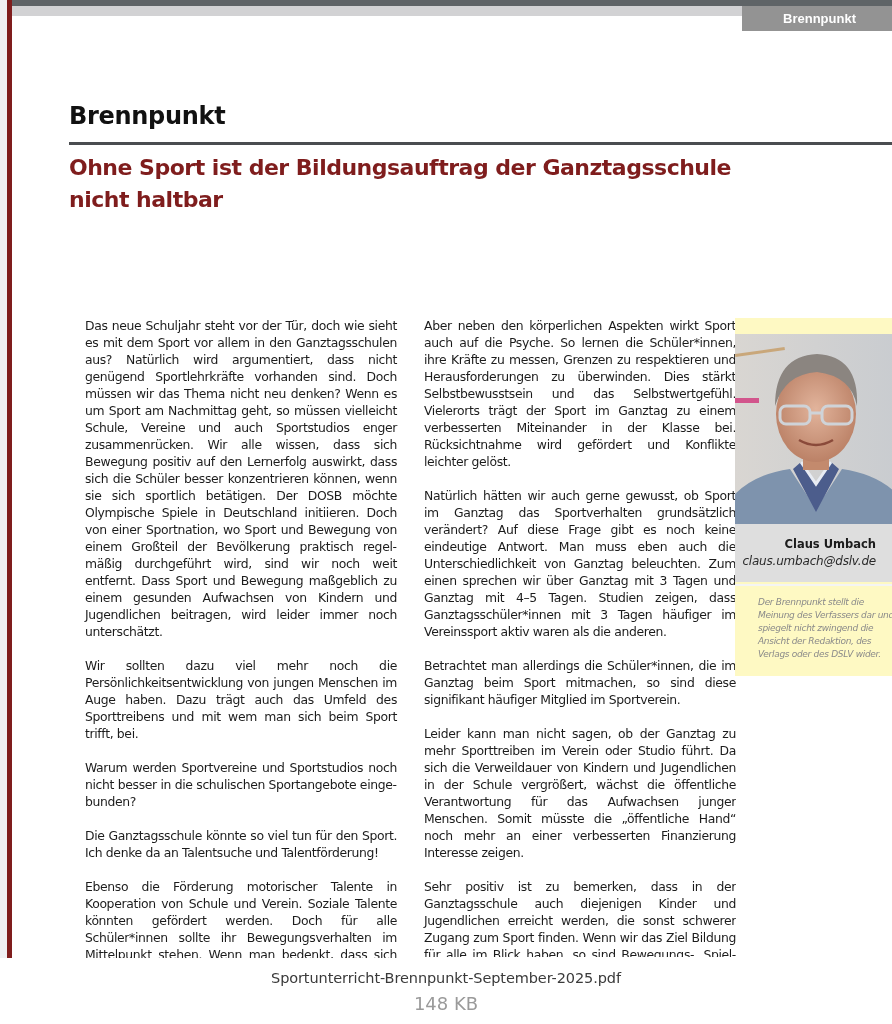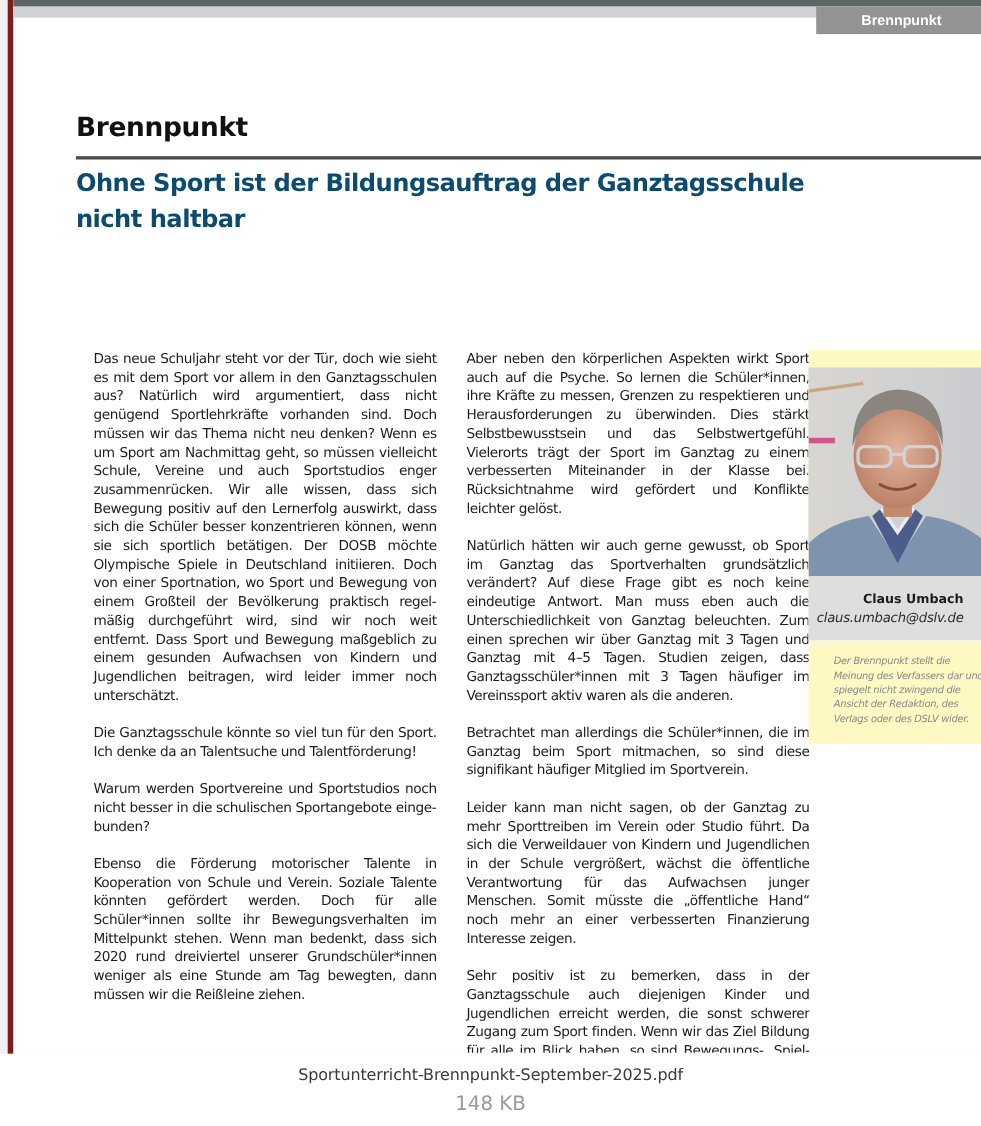--- a/index.html
+++ b/index.html
@@ -24,21 +24,21 @@
     font-family: "Liberation Sans", sans-serif;
   }
   .kicker {
     position: absolute; left: 57px; top: 102px;
     font-size: 24px; font-weight: bold; color: #111111;
     font-family: "DejaVu Sans", sans-serif; letter-spacing: -0.3px;
   }
   .rule { position: absolute; left: 57px; top: 142px; width: 828px; height: 3px; background: #4a4d50; }
   .headline {
     position: absolute; left: 57px; top: 152px; width: 680px;
-    font-size: 22px; font-weight: bold; color: #0c4a6e; line-height: 32px;
+    font-size: 22px; font-weight: bold; color: #7f1d1d; line-height: 32px;
     font-family: "DejaVu Sans", sans-serif; letter-spacing: -0.5px;
   }
   .col {
     position: absolute; top: 317px; width: 328px;
     font-size: 12.4px; line-height: 17px; color: #1c1c1c;
     text-align: justify; hyphens: manual;
     font-family: "DejaVu Sans", sans-serif; letter-spacing: -0.35px;
   }
   .col p { margin: 0 0 17px 16px; }
   .col-1 { left: 57px; }
@@ -88,22 +88,23 @@
   <div class="top-bar"></div>
   <div class="top-band"></div>
   <div class="section-tab">Brennpunkt</div>
 
   <div class="kicker">Brennpunkt</div>
   <div class="rule"></div>
   <div class="headline">Ohne Sport ist der Bildungsauftrag der Ganztagsschule nicht haltbar</div>
 
   <div class="col col-1">
     <p>Das neue Schuljahr steht vor der Tür, doch wie sieht es mit dem Sport vor allem in den Ganztagsschulen aus? Natürlich wird argumentiert, dass nicht genügend Sportlehrkräfte vorhanden sind. Doch müssen wir das Thema nicht neu denken? Wenn es um Sport am Nach­mittag geht, so müssen vielleicht Schule, Vereine und auch Sportstudios enger zusammenrücken. Wir alle wissen, dass sich Bewegung positiv auf den Lernerfolg auswirkt, dass sich die Schüler besser konzentrieren können, wenn sie sich sportlich betätigen. Der DOSB möchte Olympische Spiele in Deutschland initiieren. Doch von einer Sportnation, wo Sport und Bewegung von einem Großteil der Bevölkerung praktisch regel­mäßig durchgeführt wird, sind wir noch weit entfernt. Dass Sport und Bewegung maßgeblich zu einem gesun­den Aufwachsen von Kindern und Jugendlichen beitra­gen, wird leider immer noch unterschätzt.</p>
+    <p>Wir sollten dazu viel mehr noch die Persönlichkeitsent­wicklung von jungen Menschen im Auge haben. Dazu trägt auch das Umfeld des Sporttreibens und mit wem man sich beim Sport trifft, bei.</p>
+    <p>Warum werden Sportvereine und Sportstudios noch nicht besser in die schulischen Sportangebote einge­bunden?</p>
     <p>Die Ganztagsschule könnte so viel tun für den Sport. Ich denke da an Talentsuche und Talentförderung!</p>
-    <p>Warum werden Sportvereine und Sportstudios noch nicht besser in die schulischen Sportangebote einge­bunden?</p>
     <p>Ebenso die Förderung motorischer Talente in Koopera­tion von Schule und Verein. Soziale Talente könnten ge­fördert werden. Doch für alle Schüler*innen sollte ihr Bewegungsverhalten im Mittelpunkt stehen. Wenn man bedenkt, dass sich 2020 rund dreiviertel unserer Grund­schüler*innen weniger als eine Stunde am Tag beweg­ten, dann müssen wir die Reißleine ziehen.</p>
   </div>
 
   <div class="col col-2">
     <p>Aber neben den körperlichen Aspekten wirkt Sport auch auf die Psyche. So lernen die Schüler*innen, ihre Kräfte zu messen, Grenzen zu respektieren und Heraus­forderungen zu überwinden. Dies stärkt Selbstbewusst­sein und das Selbstwertgefühl. Vielerorts trägt der Sport im Ganztag zu einem verbesserten Miteinander in der Klasse bei. Rücksichtnahme wird gefördert und Konflikte leichter gelöst.</p>
     <p>Natürlich hätten wir auch gerne gewusst, ob Sport im Ganztag das Sportverhalten grundsätzlich verändert? Auf diese Frage gibt es noch keine eindeutige Antwort. Man muss eben auch die Unterschiedlichkeit von Ganz­tag beleuchten. Zum einen sprechen wir über Ganztag mit 3 Tagen und Ganztag mit 4–5 Tagen. Studien zei­gen, dass Ganztagsschüler*innen mit 3 Tagen häufiger im Vereinssport aktiv waren als die anderen.</p>
     <p>Betrachtet man allerdings die Schüler*innen, die im Ganztag beim Sport mitmachen, so sind diese signifi­kant häufiger Mitglied im Sportverein.</p>
     <p>Leider kann man nicht sagen, ob der Ganztag zu mehr Sporttreiben im Verein oder Studio führt. Da sich die Verweildauer von Kindern und Jugendlichen in der Schule vergrößert, wächst die öffentliche Verantwor­tung für das Aufwachsen junger Menschen. Somit müss­te die „öffentliche Hand“ noch mehr an einer verbesser­ten Finanzierung Interesse zeigen.</p>
     <p>Sehr positiv ist zu bemerken, dass in der Ganztagsschu­le auch diejenigen Kinder und Jugendlichen erreicht werden, die sonst schwerer Zugang zum Sport finden. Wenn wir das Ziel Bildung für alle im Blick haben, so sind Bewegungs-, Spiel- und Sportangebote im Ganztag</p>
   </div>

